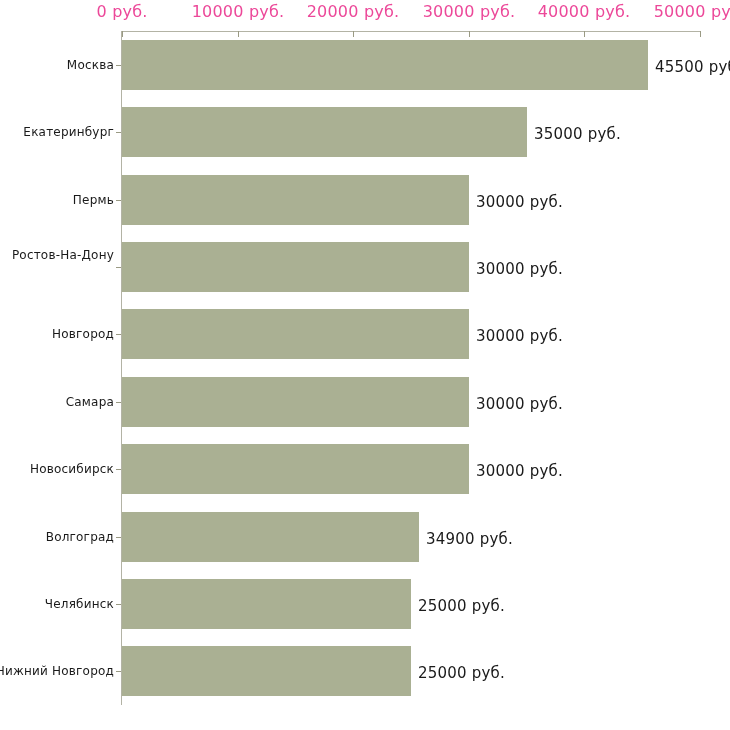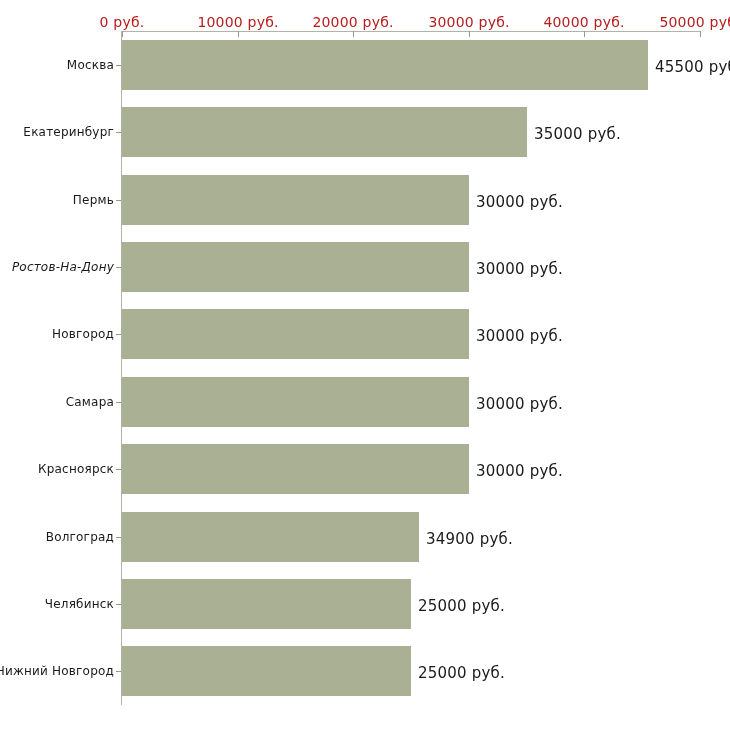--- a/index.html
+++ b/index.html
@@ -46,23 +46,23 @@
   .y-tick {
     position: absolute;
     left: 116px;
     width: 5px;
     height: 1px;
     background: #9a9a84;
   }
 
   .x-tick-label {
     position: absolute;
-    top: 14px;
-    font-size: 14px;
-    color: #b91c1c;
+    top: 2px;
+    font-size: 16px;
+    color: #ec4899;
     white-space: nowrap;
     transform: translateX(-50%);
     letter-spacing: 0.2px;
   }
 
   .cat-label {
     position: absolute;
     right: 0px;
     font-size: 12px;
     color: #1a1a1a;
@@ -113,24 +113,24 @@
       <div class="x-tick" style="left: 353px;"></div>
       <div class="x-tick" style="left: 469px;"></div>
       <div class="x-tick" style="left: 584px;"></div>
       <div class="x-tick" style="left: 700px;"></div>
     </div>
 
   <div id="y-labels">
       <div class="cat-label" style="top: 58px;">Москва</div>
       <div class="cat-label" style="top: 125px; padding-left: 48px;">Екатеринбург</div>
       <div class="cat-label" style="top: 193px;">Пермь</div>
-      <div class="cat-label" style="top: 260px; font-style: italic;">Ростов-На-Дону</div>
+      <div class="cat-label" style="top: 248px;">Ростов-На-Дону</div>
       <div class="cat-label" style="top: 327px;">Новгород</div>
       <div class="cat-label" style="top: 395px;">Самара</div>
-      <div class="cat-label" style="top: 462px;">Красноярск</div>
+      <div class="cat-label" style="top: 462px;">Новосибирск</div>
       <div class="cat-label" style="top: 530px;">Волгоград</div>
       <div class="cat-label" style="top: 597px;">Челябинск</div>
       <div class="cat-label" style="top: 664px;">Нижний Новгород</div>
     </div>
   <div id="y-ticks">
       <div class="y-tick" style="top: 65px;"></div>
       <div class="y-tick" style="top: 132px;"></div>
       <div class="y-tick" style="top: 200px;"></div>
       <div class="y-tick" style="top: 267px;"></div>
       <div class="y-tick" style="top: 334px;"></div>

